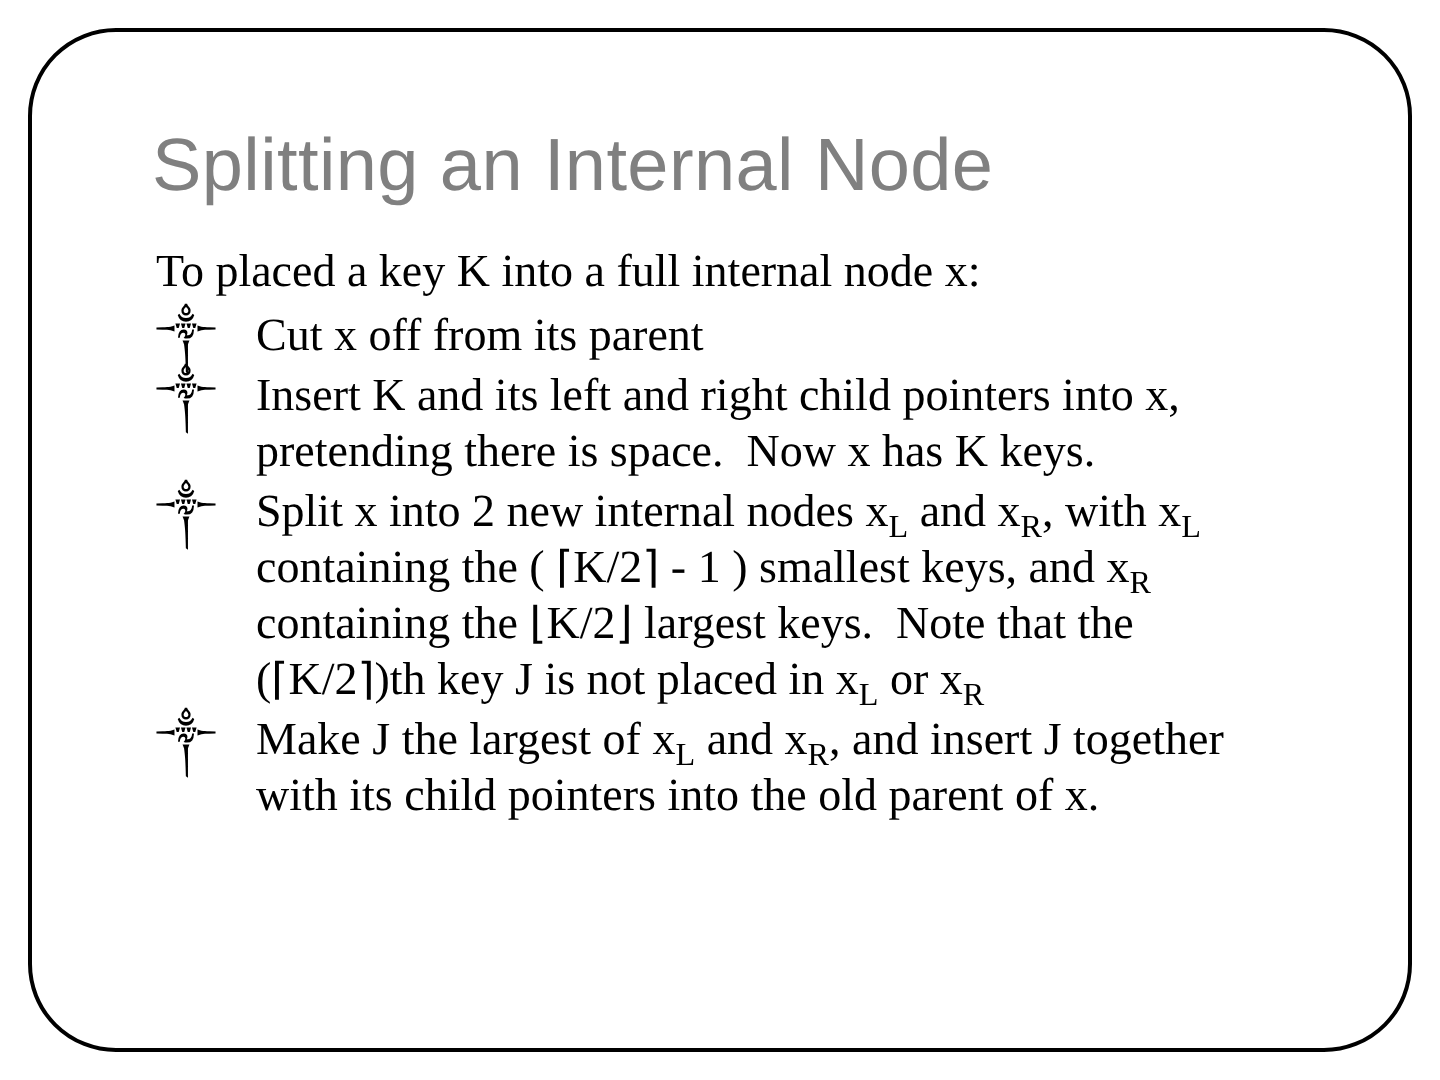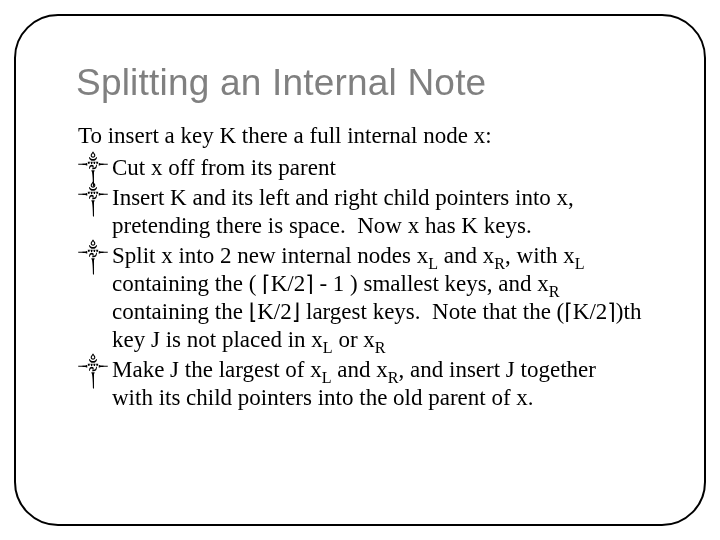--- a/index.html
+++ b/index.html
@@ -54,43 +54,44 @@
     font-family: "Segoe UI Symbol", "Arial Unicode MS", sans-serif;
     font-size: 23px;
     line-height: 1.22;
     margin-right: 4px;
     flex: 0 0 auto;
     position: relative;
     top: 0px;
   }
   .text {
     flex: 1 1 auto;
+    margin-left: 16px;
   }
   sub {
     font-size: 0.7em;
     vertical-align: sub;
     line-height: 0;
   }
   
   .mbr {
     font-family: "Segoe UI Symbol", "Arial Unicode MS", "Lucida Sans Unicode", sans-serif;
     font-size: 0.95em;
   }
 </style>
 </head>
 <body>
 
 <div class="slide">
   <div class="frame"></div>
 
-  <div class="title">Splitting an Internal Note</div>
+  <div class="title">Splitting an Internal Node</div>
 
   <div class="content">
 
-    <div class="lead">To insert a key K there a full internal node x:</div>
+    <div class="lead">To placed a key K into a full internal node x:</div>
 
     <div class="item">
       <span class="bullet">༒</span>
       <span class="text">Cut x off from its parent</span>
     </div>
 
     <div class="item">
       <span class="bullet">༒</span>
       <span class="text">Insert K and its left and right child pointers into x, pretending there is space.&nbsp; Now x has K keys.</span>
     </div>

